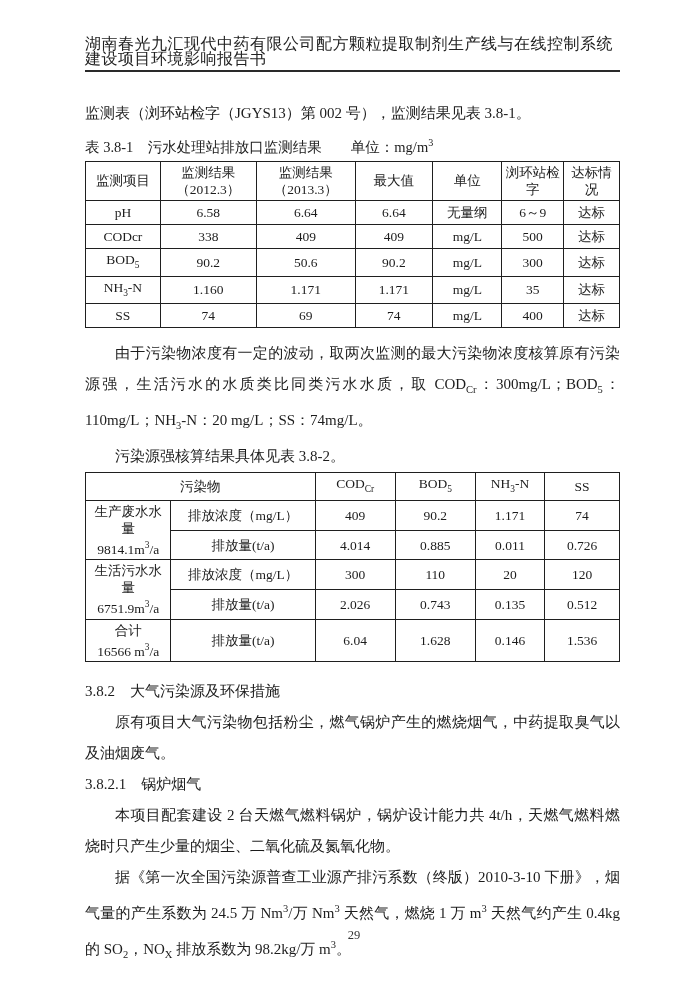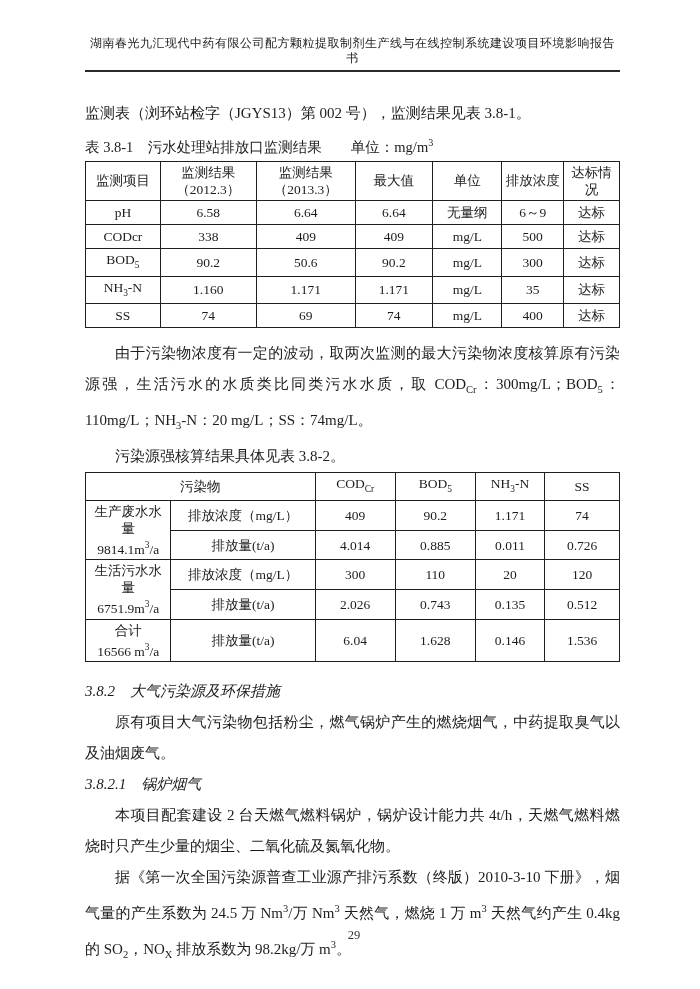--- a/index.html
+++ b/index.html
@@ -13,39 +13,38 @@
     width:700px;height:989px;
     padding:36px 80px 0 85px;
     background:#ffffff;
   }
   .header{
     border-bottom:2px solid #2a2a2a;
     padding-bottom:4px;
     margin-bottom:26px;
   }
   .header-title{
-    text-align:center;
-    font-size:12px;
+    text-align:left;
+    font-size:16px;
     letter-spacing:0.5px;
     line-height:15px;
     color:#222;
   }
   p.body{
     font-size:15px;
     line-height:31px;
     margin:0;
     text-align:justify;
   }
   p.ind{text-indent:2em;}
   .heading{
     font-size:15px;
     line-height:31px;
     margin:6px 0 0 0;
     font-weight:normal;
-    font-style:italic;
   }
   .caption{
     text-align:left;
     font-size:14.5px;
     line-height:22px;
     margin:3px 0 3px 0;
   }
   table.t{
     width:100%;
     border-collapse:collapse;
@@ -98,21 +97,21 @@
         <col style="width:11.5%">
         <col style="width:10.5%">
     </colgroup>
     <thead>
       <tr>
         <td>监测项目</td>
         <td>监测结果<br>（2012.3）</td>
         <td>监测结果<br>（2013.3）</td>
         <td>最大值</td>
         <td>单位</td>
-        <td>排放浓度</td>
+        <td>浏环站检字</td>
         <td>达标情<br>况</td>
       </tr>
     </thead>
     <tbody>
       <tr>
         <td>pH</td>
         <td>6.58</td>
         <td>6.64</td>
         <td>6.64</td>
         <td>无量纲</td>

